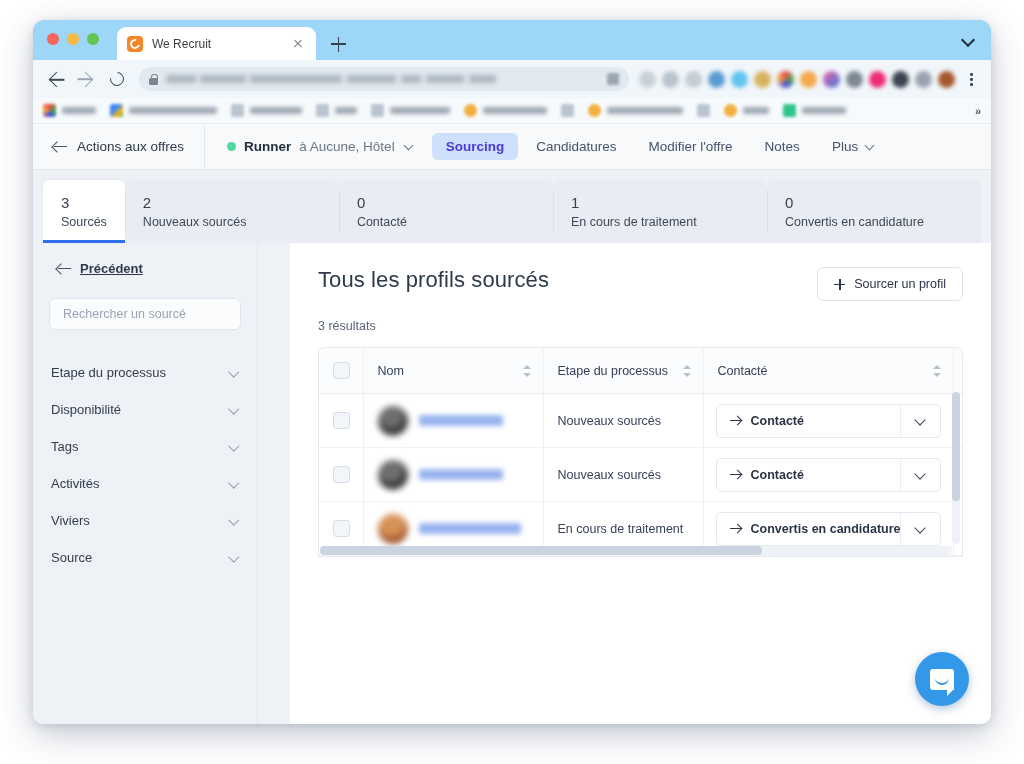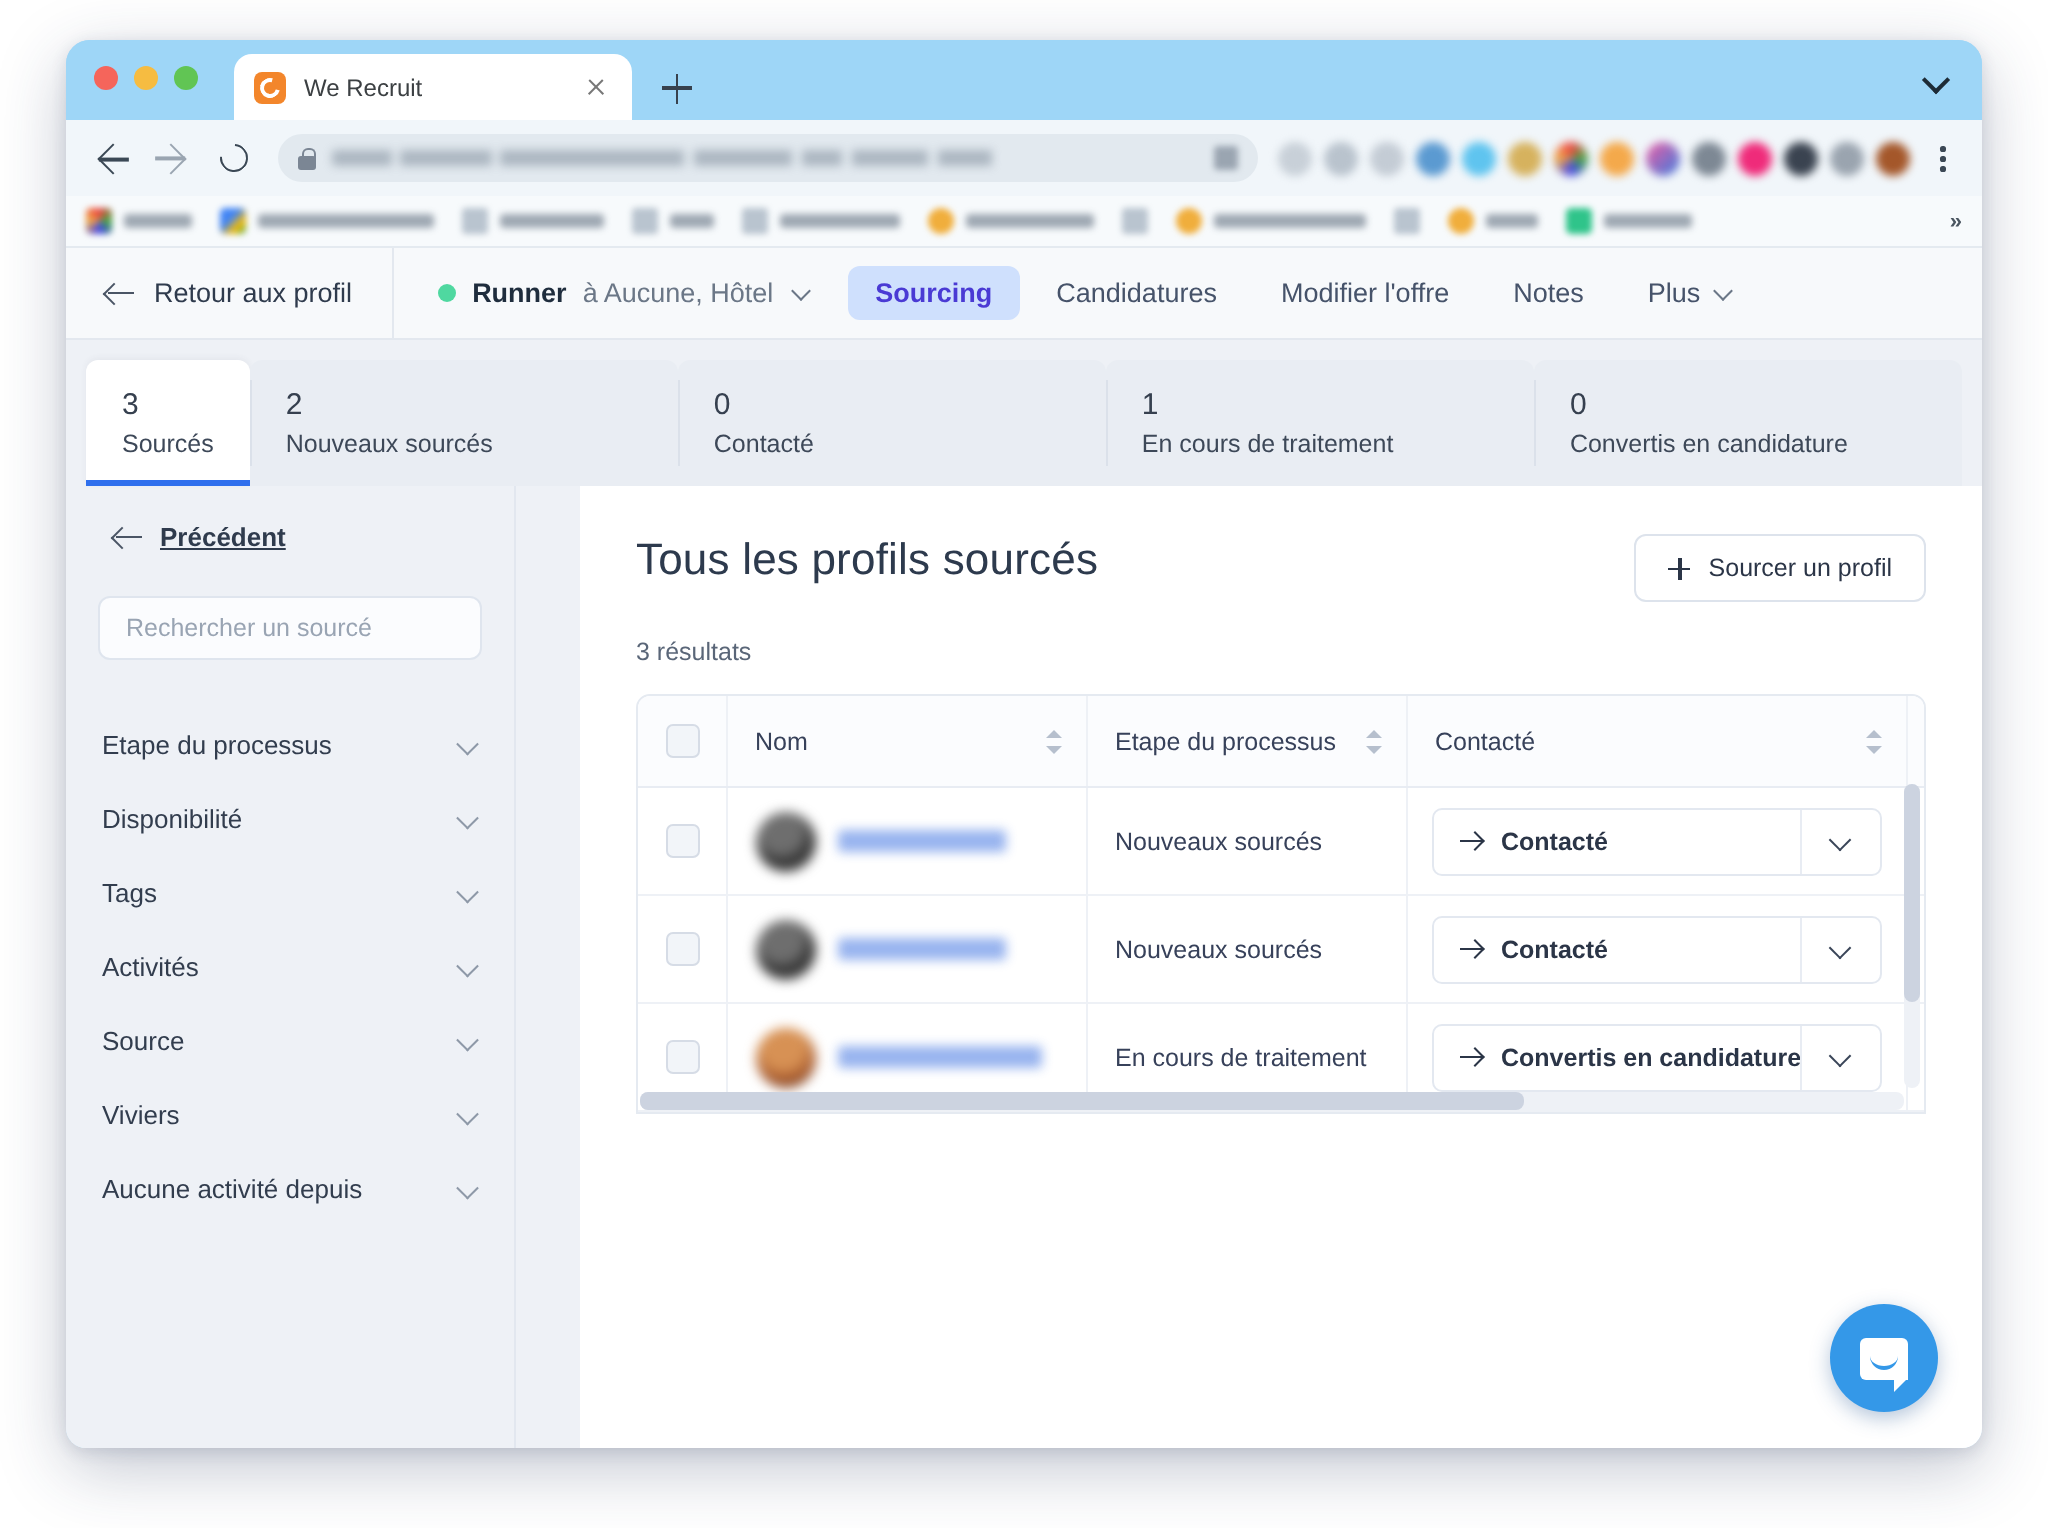--- a/index.html
+++ b/index.html
@@ -666,21 +666,21 @@
           <span class="bm-txt" style="width:44px"></span>
         </div>
       <div class="bm-more">»</div>
     </div>
 
     <div class="app">
 
       <div class="appnav">
         <div class="backlink">
           <span class="back-arrow"></span>
-          <span>Retour aux profil</span>
+          <span>Actions aux offres</span>
         </div>
         <div class="offer">
           <span class="status-dot"></span>
           <span class="offer-name">Runner</span>
           <span class="offer-loc">à Aucune, Hôtel</span>
           <span class="chev-sm"></span>
         </div>
         <div class="navtabs">
           <div class="navtab active">
               <span>Sourcing</span>
@@ -744,29 +744,25 @@
           </div>
           <div class="filter">
             <span>Tags</span>
             <span class="chev-d"></span>
           </div>
           <div class="filter">
             <span>Activités</span>
             <span class="chev-d"></span>
           </div>
           <div class="filter">
-            <span>Source</span>
-            <span class="chev-d"></span>
-          </div>
-          <div class="filter">
             <span>Viviers</span>
             <span class="chev-d"></span>
           </div>
           <div class="filter">
-            <span>Aucune activité depuis</span>
+            <span>Source</span>
             <span class="chev-d"></span>
           </div>
         </div>
 
         <div class="main">
           <div class="main-head">
             <h1 class="main-title">Tous les profils sourcés</h1>
             <div class="btn-source">
               <span class="plus"></span>
               <span>Sourcer un profil</span>

